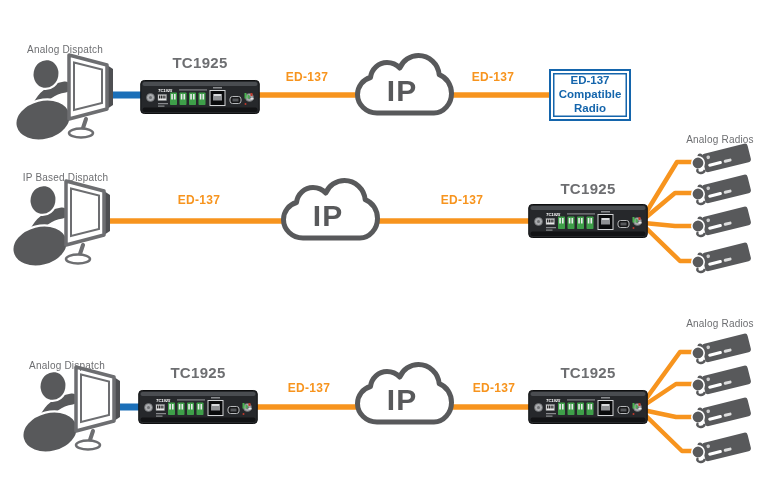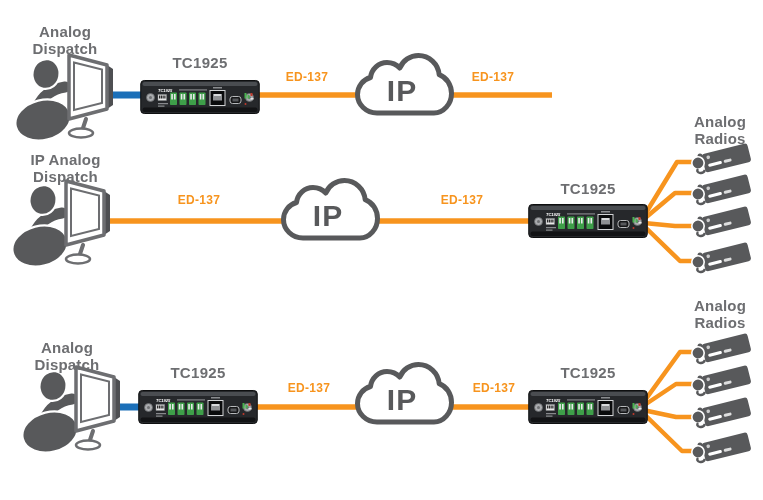--- a/index.html
+++ b/index.html
@@ -1,21 +1,21 @@
 <!DOCTYPE html>
 <html style="--orange: #F7941E; --blue: #1B6FB8; --box_blue: #1465AC; --gray_text: #6D6E71; --silhouette: #58595B;"><head>
 <meta charset="utf-8">
 <style>
   html,body{margin:0;padding:0;background:#fff;}
   .canvas{position:relative;width:763px;height:500px;background:#fff;overflow:hidden;
           font-family:"Liberation Sans",sans-serif;}
   .wires{position:absolute;left:0;top:0;z-index:1;}
   .node{position:absolute;z-index:2;}
-  .lbl{position:absolute;z-index:3;font-weight:bold;color:var(--gray_text,#6D6E71);
-       text-align:center;line-height:1.1;font-size:15px;letter-spacing:.2px;}
+  .lbl{position:absolute;z-index:3;font-weight:normal;color:var(--gray_text,#6D6E71);
+       text-align:center;line-height:1.1;font-size:10px;letter-spacing:.2px;margin-top:20px;}
   .devlbl{position:absolute;z-index:3;width:120px;text-align:center;font-weight:bold;
           font-size:15px;color:var(--gray_text,#6D6E71);letter-spacing:.3px;}
   .ed{position:absolute;z-index:3;color:var(--orange,#F7941E);font-weight:bold;
       font-size:12px;text-align:center;letter-spacing:.3px;}
   .radio-box{position:absolute;z-index:3;width:82px;height:52px;background:#fff;
       border:2px solid var(--box_blue,#1465AC);
       box-shadow:inset 0 0 0 2px #fff, inset 0 0 0 3.5px var(--box_blue,#1465AC);
       display:flex;align-items:center;justify-content:center;text-align:center;
       color:var(--box_blue,#1465AC);font-weight:bold;font-size:11.5px;line-height:1.2;
       box-sizing:border-box;padding:2px 6px;}
@@ -140,22 +140,25 @@
 
   <div class="ed" style="left:272px;top:70px;width:70px;">ED-137</div>
 
   <svg class="node" style="left:350px;top:51px;" width="108" height="70" viewBox="0 0 108 70">
     <use href="#cloud-shape" xlink:href="#cloud-shape"></use>
     <text x="52" y="50" font-size="30" font-weight="bold" fill="#58595B" text-anchor="middle" letter-spacing="1">IP</text>
   </svg>
 
   <div class="ed" style="left:458px;top:70px;width:70px;">ED-137</div>
 
-
-  <div class="lbl" style="left:18px;top:152px;width:95px;">IP Analog Dispatch</div>
+  <div class="radio-box" style="left:549px;top:69px;">
+    <span>ED-137 Compatible Radio</span>
+  </div>
+
+  <div class="lbl" style="left:18px;top:152px;width:95px;">IP Based Dispatch</div>
   <svg class="node" style="left:12px;top:174px;" width="105" height="92" viewBox="0 0 105 92">
     <use href="#person-monitor" xlink:href="#person-monitor"></use>
   </svg>
 
   <div class="ed" style="left:167px;top:193px;width:64px;">ED-137</div>
 
   <svg class="node" style="left:276px;top:176px;" width="108" height="70" viewBox="0 0 108 70">
     <use href="#cloud-shape" xlink:href="#cloud-shape"></use>
     <text x="52" y="50" font-size="30" font-weight="bold" fill="#58595B" text-anchor="middle" letter-spacing="1">IP</text>
   </svg>

